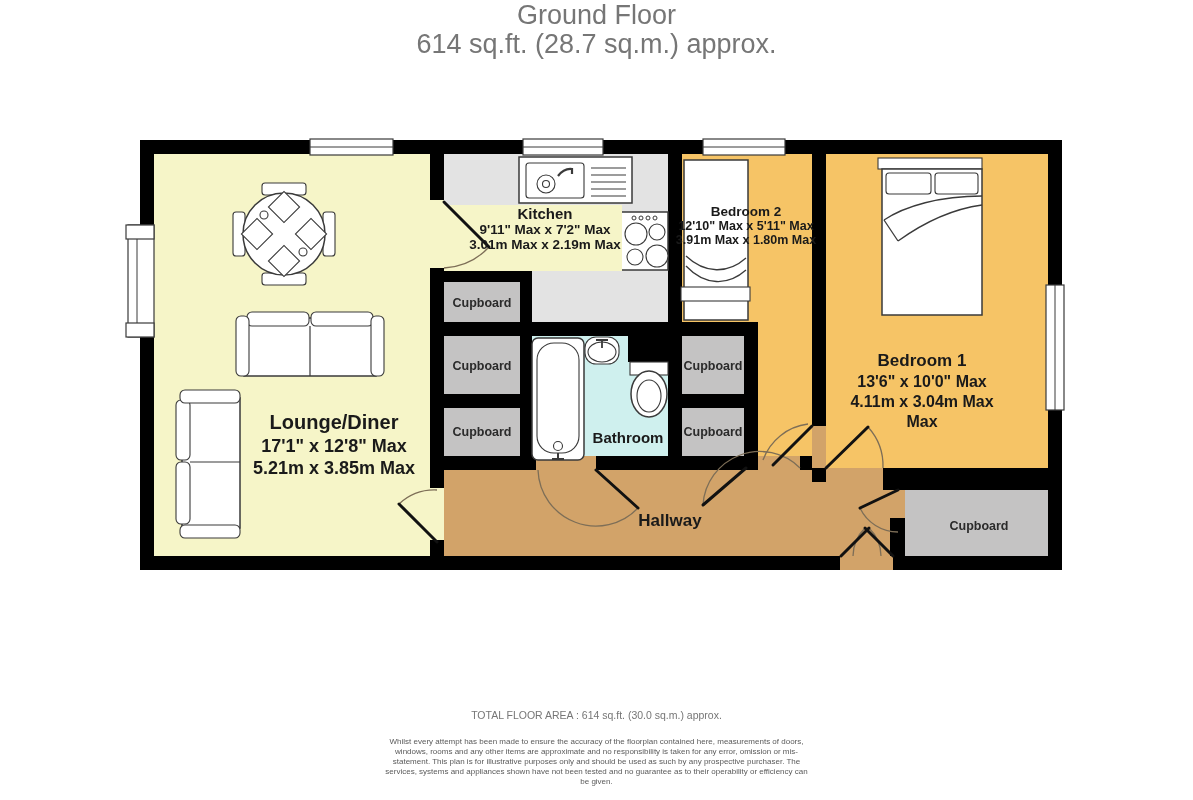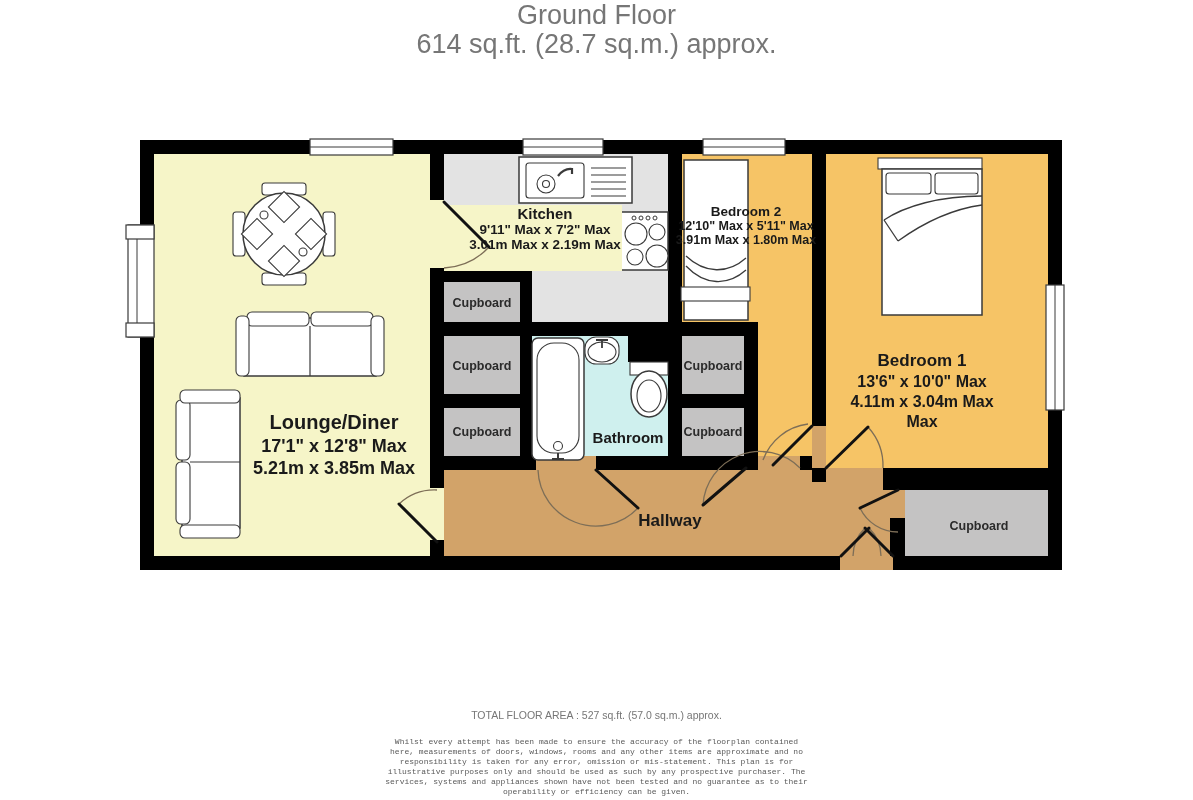--- a/index.html
+++ b/index.html
@@ -3,21 +3,21 @@
 <meta charset="utf-8">
 <style>
   html,body{margin:0;padding:0;background:#fff;}
   .page{position:relative;width:1193px;height:800px;background:#ffffff;overflow:hidden;
         font-family:"Liberation Sans",sans-serif;}
   .title{position:absolute;top:1px;left:0;width:100%;text-align:center;
          color:#767676;font-size:27px;line-height:29px;font-weight:400;}
   .plan-svg{position:absolute;left:0;top:0;}
   .footer{position:absolute;left:0;top:709px;width:100%;text-align:center;color:#767676;}
   .footer .total{font-size:10.5px;margin:0 0 5px 0;}
-  .footer .disclaimer{font-size:8px;line-height:10px;color:#5a5a5a;width:430px;margin:16px auto;font-family:Liberation Mono, monospace;}
+  .footer .disclaimer{font-size:8px;line-height:10px;color:#5a5a5a;width:430px;margin:16px auto;}
   .footer .credit{font-size:8px;line-height:10px;color:#5a5a5a;margin-top:16px;}
   text{font-family:"Liberation Sans",sans-serif;font-weight:700;fill:#1a1a1a;}
   .room-name-lg{font-size:20px;}
   .room-dim-lg{font-size:18px;}
   .room-name-md{font-size:17px;}
   .room-dim-md{font-size:16px;}
   .room-name-sm{font-size:15px;}
   .room-dim-sm{font-size:13.5px;}
   .room-name-xs{font-size:13.5px;}
   .room-dim-xs{font-size:12.5px;}
@@ -294,18 +294,18 @@
       <text class="cupboard-label" x="482" y="307">Cupboard</text>
       <text class="cupboard-label" x="482" y="370">Cupboard</text>
       <text class="cupboard-label" x="482" y="436">Cupboard</text>
       <text class="cupboard-label" x="713" y="370">Cupboard</text>
       <text class="cupboard-label" x="713" y="436">Cupboard</text>
       <text class="cupboard-label" x="979" y="530">Cupboard</text>
     </g>
   </svg>
 
   <div class="footer">
-    <p class="total">TOTAL FLOOR AREA : 527 sq.ft. (57.0 sq.m.) approx.</p>
+    <p class="total">TOTAL FLOOR AREA : 614 sq.ft. (30.0 sq.m.) approx.</p>
     <p class="disclaimer">Whilst every attempt has been made to ensure the accuracy of the floorplan contained here, measurements of doors, windows, rooms and any other items are approximate and no responsibility is taken for any error, omission or mis-statement. This plan is for illustrative purposes only and should be used as such by any prospective purchaser. The services, systems and appliances shown have not been tested and no guarantee as to their operability or efficiency can be given.</p>
     <p class="credit">Made with Metropix ©2023</p>
   </div>
 
 </div>
 
 </body></html>

